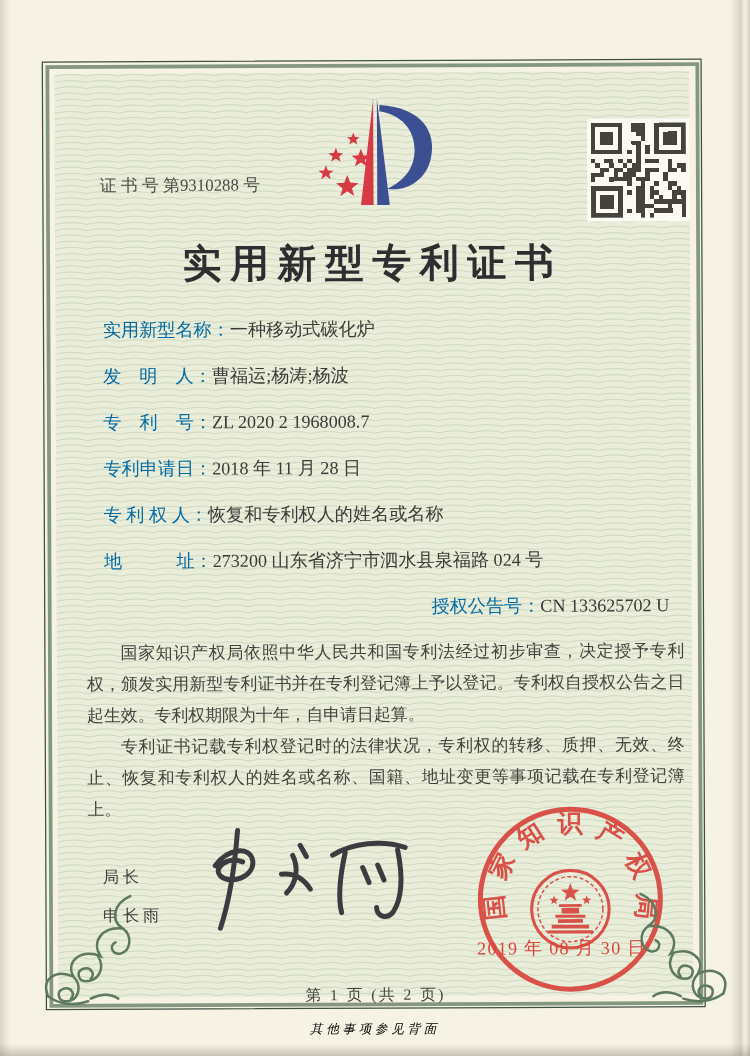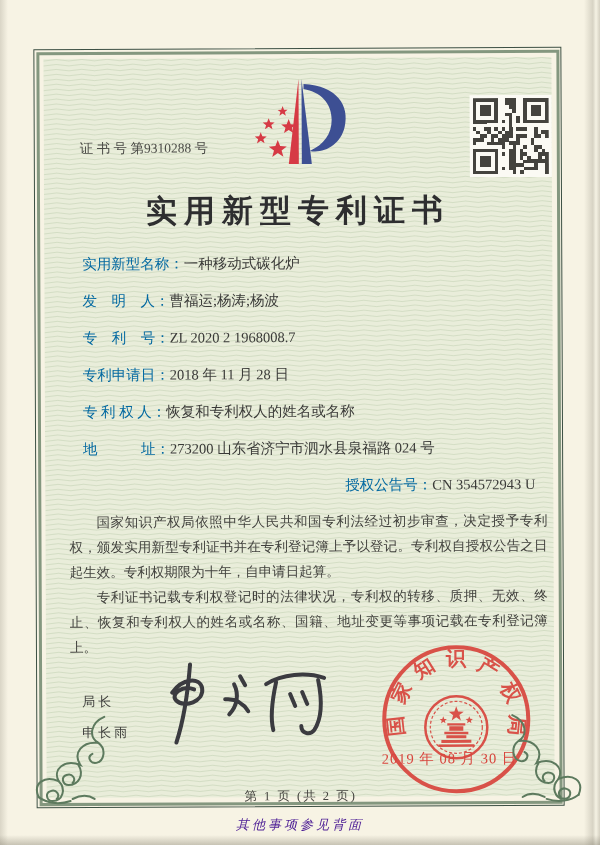--- a/index.html
+++ b/index.html
@@ -53,21 +53,21 @@
   .signature{position:absolute;left:96px;top:596px;width:200px;height:105px;}
 
   .seal{position:absolute;left:322px;top:574px;width:176px;height:176px;opacity:.92;}
   .seal-date{position:absolute;left:318px;top:692px;width:170px;text-align:center;
     font-size:14.5px;color:#d8453d;letter-spacing:1px;}
 
   .page-num{position:absolute;left:0;top:730px;width:100%;text-align:center;
     font-size:12.5px;letter-spacing:2px;color:#44443f;}
 
   .footer-note{position:absolute;left:0;top:816px;width:600px;text-align:center;
-    font-size:13px;letter-spacing:3px;color:#4c1d95;font-style:italic;}
+    font-size:10px;letter-spacing:3px;color:#000000;font-style:italic;}
 
   .ornament{position:absolute;width:104px;height:104px;}
   .orn-left{left:-28px;top:650px;}
   .orn-right{left:448px;top:650px;transform:scaleX(-1);}
 </style>
 </head>
 <body>
 
 <div class="frame">
   <div class="frame-mid">
@@ -475,21 +475,21 @@
         <div class="row">
           <span class="lab">专利申请日：</span><span class="val">2018 年 11 月 28 日</span>
         </div>
         <div class="row">
           <span class="lab">专 利 权 人：</span><span class="val">恢复和专利权人的姓名或名称</span>
         </div>
         <div class="row">
           <span class="lab">地　　　址：</span><span class="val">273200 山东省济宁市泗水县泉福路 024 号</span>
         </div>
         <div class="row double">
-          <span class="pair2"><span class="lab">授权公告号：</span><span class="val">CN 354572943 U</span></span>
+          <span class="pair2"><span class="lab">授权公告号：</span><span class="val">CN 133625702 U</span></span>
         </div>
       </div>
 
       <div class="paras">
         <p>国家知识产权局依照中华人民共和国专利法经过初步审查，决定授予专利权，颁发实用新型专利证书并在专利登记簿上予以登记。专利权自授权公告之日起生效。专利权期限为十年，自申请日起算。</p>
         <p>专利证书记载专利权登记时的法律状况，专利权的转移、质押、无效、终止、恢复和专利权人的姓名或名称、国籍、地址变更等事项记载在专利登记簿上。</p>
       </div>
 
       <div class="signer">
         <div>局长</div>

